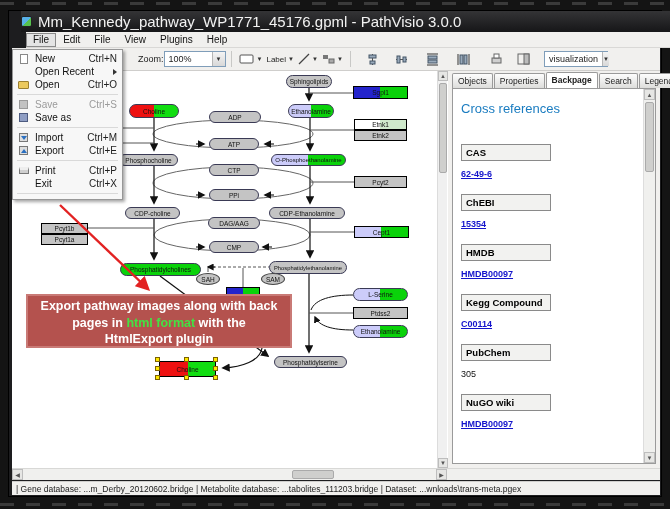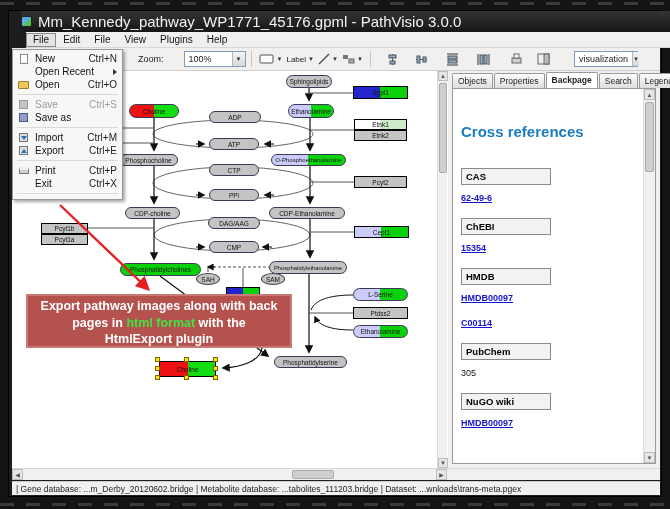--- a/index.html
+++ b/index.html
@@ -88,21 +88,21 @@
   .ic-print { width:10px; height:7px; background:#cfcfcf; border:1px solid #777; border-top:3px solid #eee; }
   
   #sidebar { position:absolute; left:436px; top:0; width:212px; height:397px; background:#f1f0ee; }
   #tabs { position:absolute; left:4px; top:2px; height:15px; display:flex; font-size:8.5px; color:#222; }
   .tab { padding:2px 5px 1px; border:1px solid #9a9a9a; border-bottom:none; background:linear-gradient(#fdfdfd,#dddddb);
     margin-right:1px; border-radius:2px 2px 0 0; height:15px; }
   .tab.active { background:#fff; font-weight:bold; height:16px; margin-top:-1px; }
   #panel { position:absolute; left:4px; top:17px; width:204px; height:376px; background:#fff;
     border:1px solid #9a9a9a; overflow:hidden; }
   #panel-inner { position:absolute; left:8px; top:0; width:170px; }
-  .xref-title { color:#1a7cc0; font-weight:bold; font-size:15px; margin:34px 0 28px; }
+  .xref-title { color:#1a7cc0; font-weight:normal; font-size:13px; margin:12px 0 28px; }
   .xref-head { width:90px; border:1px solid #8a8a8a; background:#f2f2f0; font-weight:bold;
     font-size:9.5px; padding:2px 4px; }
   .xref-val { font-size:9px; font-weight:bold; color:#1414cc; text-decoration:underline; margin:8px 0 15px; }
   .xref-val.plain { color:#111; text-decoration:none; font-weight:normal; }
   #panel-scroll { position:absolute; right:0; top:0; width:12px; height:374px; background:#f0f0ee;
     border-left:1px solid #ddd; }
   
   #statusbar { position:absolute; left:3px; top:470px; width:648px; height:14px; background:#f1f0ee;
     border-top:1px solid #cfcecc; font-size:8.5px; color:#222; display:flex; align-items:center; padding-left:4px;
     white-space:nowrap; overflow:hidden; }
@@ -125,21 +125,21 @@
     <div id="menubar">
       <div class="menu-item active">File</div>
       <div class="menu-item">Edit</div>
       <div class="menu-item">File</div>
       <div class="menu-item">View</div>
       <div class="menu-item">Plugins</div>
       <div class="menu-item">Help</div>
     </div>
 
     <div id="toolbar">
-      <span style="margin-right:20px">Zoom:</span>
+      <span style="margin-right:0">Zoom:</span>
       <div class="combo" style="width:62px">
         <span class="val">100%</span>
         <span class="drop">▼</span>
       </div>
       <div class="tb-sep"></div>
       <div class="tb-btn">
         <svg width="16" height="10">
             <rect x="1" y="1" width="13" height="8" rx="1" fill="#fff" stroke="#555"></rect>
           </svg>
         <span class="caret">▼</span>
@@ -197,21 +197,21 @@
             <rect x="2" y="5" width="9" height="5" fill="#cfcfcf" stroke="#666"></rect>
             <rect x="4" y="1" width="5" height="4" fill="#fff" stroke="#666"></rect>
           </svg>
       </div>
       <div class="tb-btn" style="margin-left:8px">
         <svg width="13" height="12">
             <rect x="1" y="1" width="11" height="10" fill="none" stroke="#666"></rect>
             <rect x="7" y="1" width="5" height="10" fill="#bbb" stroke="#666"></rect>
           </svg>
       </div>
-      <div class="combo" style="width:64px; margin-left:20px">
+      <div class="combo" style="width:64px; margin-left:10px">
         <span class="val">visualization</span>
         <span class="drop">▼</span>
       </div>
     </div>
 
     <div id="content">
 
       <div id="canvas">
         <svg class="links" width="436" height="397">
           <defs>
@@ -399,20 +399,21 @@
 
             <div class="xref-head">CAS</div>
             <div class="xref-val">62-49-6</div>
 
             <div class="xref-head">ChEBI</div>
             <div class="xref-val">15354</div>
 
             <div class="xref-head">HMDB</div>
             <div class="xref-val">HMDB00097</div>
 
+            <div class="xref-head">Kegg Compound</div>
             <div class="xref-val">C00114</div>
 
             <div class="xref-head">PubChem</div>
             <div class="xref-val plain">305</div>
 
             <div class="xref-head">NuGO wiki</div>
             <div class="xref-val">HMDB00097</div>
 
 
           </div>

